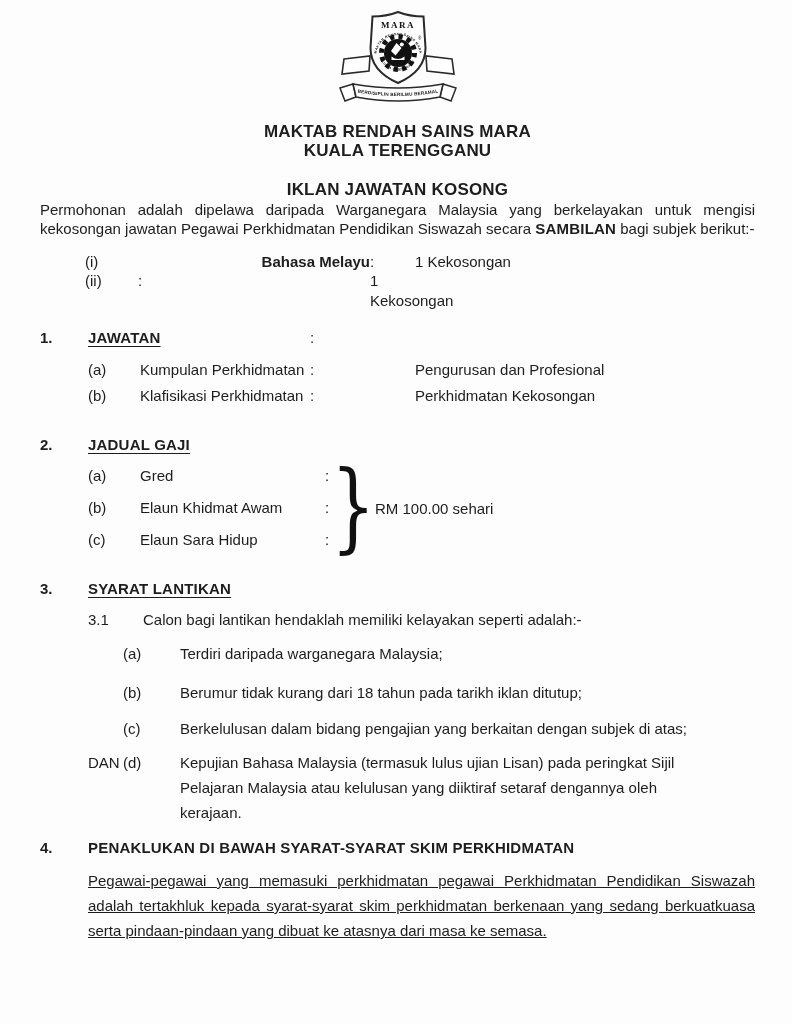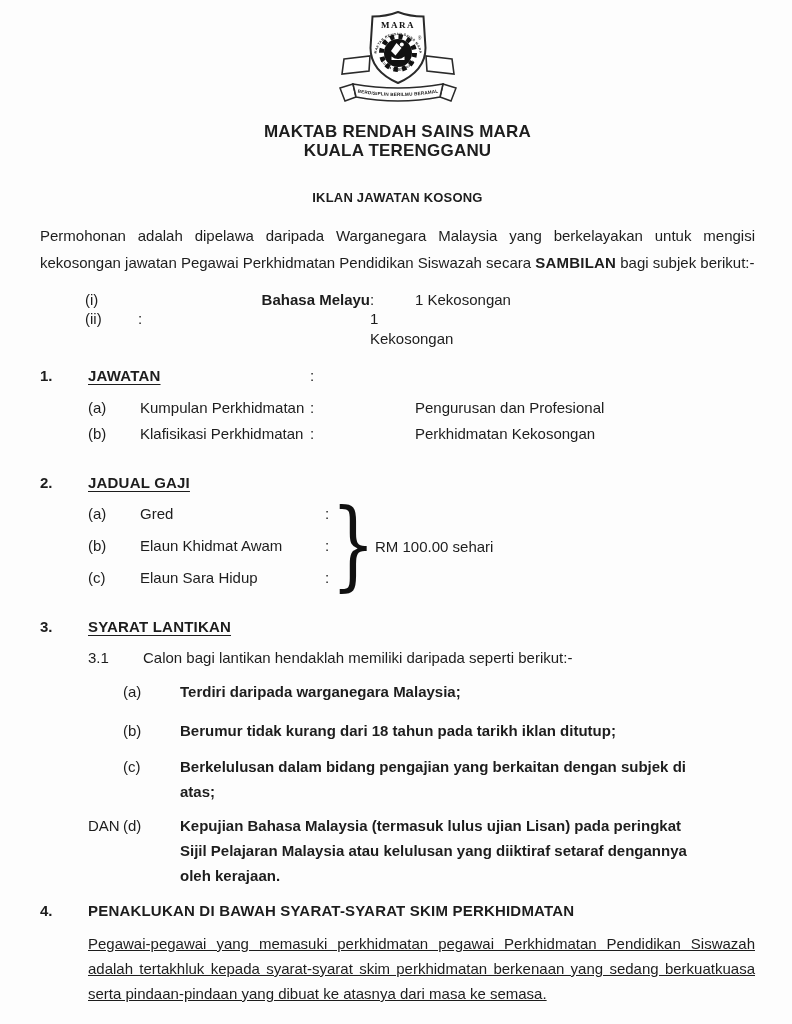--- a/index.html
+++ b/index.html
@@ -6,22 +6,22 @@
   html,body { background:#ffffff; }
   body { width:792px; height:1024px; font-family:"Liberation Sans", sans-serif; color:#1d1d1d; }
   .page {
     position:relative; width:792px; height:1024px; background:#fdfdfd;
     padding:6px 37px 0 40px; overflow:hidden;
     font-size:15px;
   }
   .logo-wrap { width:150px; margin:0 auto; }
   .center-header { text-align:center; margin-top:13px; }
   .org-line { font-weight:bold; font-size:17px; line-height:19px; letter-spacing:.2px; }
-  .doc-title { font-weight:bold; font-size:13px; line-height:19px; margin-top:28px; letter-spacing:.2px; }
-  .intro { margin-top:15px; text-align:justify; line-height:27px; }
+  .doc-title { font-weight:bold; font-size:17px; line-height:19px; margin-top:20px; letter-spacing:.2px; }
+  .intro { margin-top:1px; text-align:justify; line-height:19px; }
   .intro b { letter-spacing:.2px; }
 
   .subjects { margin-top:14px; }
   .subject-row { display:grid; grid-template-columns:53px 232px 45px 1fr; margin-left:45px; line-height:19.3px; }
   .subject-name { font-weight:bold;text-align:right; }
 
   .sec-head { display:grid; grid-template-columns:48px 1fr; }
   .sec-head.with-value { grid-template-columns:48px 222px 105px 1fr; }
   .sec-num { font-weight:bold; }
   .sec-title { font-weight:bold; text-decoration:underline; text-underline-offset:3px; letter-spacing:.2px; }
@@ -39,21 +39,21 @@
   .s2brace {
     position:absolute; left:243px; top:1px; height:92px;
     font-family:"DejaVu Serif", serif; font-size:97px; line-height:92px; font-weight:400;
     transform:scaleX(.72); transform-origin:left top; color:#111;
   }
   .s2value { position:absolute; left:287px; top:50%; transform:translateY(-50%); }
 
   .sec3 { margin-top:24px; }
   .s3sub { display:grid; grid-template-columns:55px 1fr; margin-left:48px; margin-top:13px; line-height:19px; }
   .s3item { display:grid; grid-template-columns:35px 57px 1fr; margin-left:48px; line-height:25px; }
-  .s3item .itext { max-width:524px;font-weight:bold; }
+  .s3item .itext { max-width:524px; }
   .mt12 { margin-top:12px; } .mt14 { margin-top:14px; } .mt11 { margin-top:11px; } .mt9 { margin-top:9px; }
 
   .sec4 { margin-top:14px; }
   .s4para { margin-left:48px; margin-top:12px; line-height:25px; text-align:justify;text-decoration:underline; }
 
   svg text { fill:#111; }
 </style>
 </head>
 <body>
 
@@ -168,21 +168,21 @@
     </div>
   </div>
 
   <div class="sec3">
     <div class="sec-head">
       <span class="sec-num">3.</span>
       <span class="sec-title">SYARAT LANTIKAN</span>
     </div>
     <div class="s3sub">
       <span>3.1</span>
-      <span>Calon bagi lantikan hendaklah memiliki daripada seperti berikut:-</span>
+      <span>Calon bagi lantikan hendaklah memiliki kelayakan seperti adalah:-</span>
     </div>
     <div class="s3item mt12">
       <span></span>
       <span>(a)</span>
       <span class="itext">Terdiri daripada warganegara Malaysia;</span>
     </div>
     <div class="s3item mt14">
       <span></span>
       <span>(b)</span>
       <span class="itext">Berumur tidak kurang dari 18 tahun pada tarikh iklan ditutup;</span>

